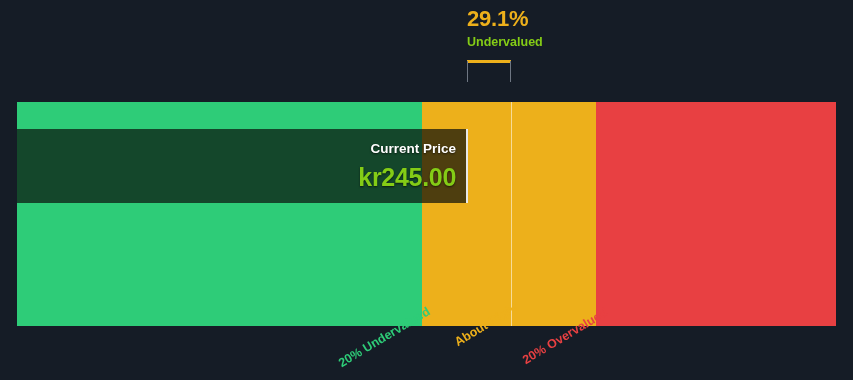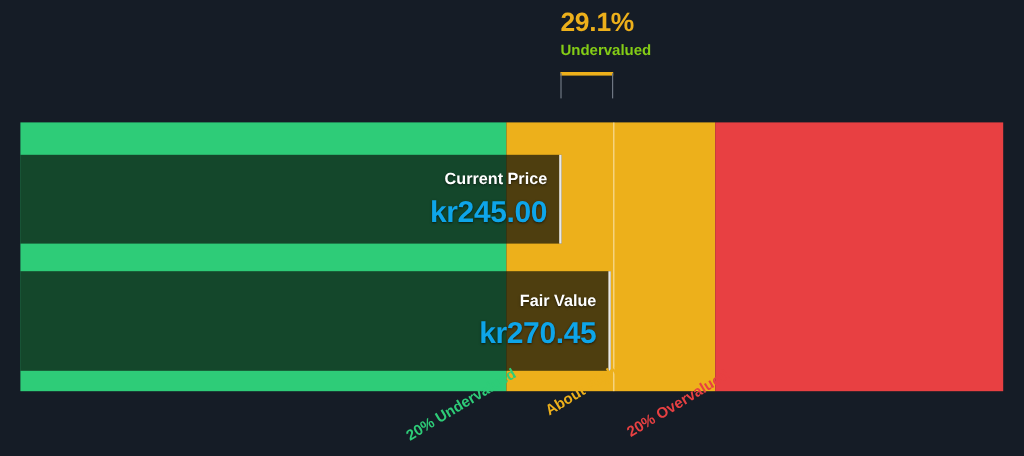--- a/index.html
+++ b/index.html
@@ -114,21 +114,21 @@
   }
   .bar-title {
     color: #ffffff;
     font-size: 13.5px;
     font-weight: bold;
     line-height: 1;
     margin-bottom: 9px;
     text-shadow: 0 1px 2px rgba(0,0,0,0.6);
   }
   .bar-value {
-    color: #0ea5e9;
+    color: #84cc16;
     font-size: 25px;
     font-weight: bold;
     line-height: 1;
     letter-spacing: -0.3px;
     text-shadow: 0 1px 2px rgba(0,0,0,0.6);
   }
 
   
   .axis-label {
     position: absolute;
@@ -160,22 +160,18 @@
   <div class="band" id="band-aboutright"></div>
   <div class="band" id="band-overvalued"></div>
 
   <div id="midline"></div>
 
   <div class="value-bar" id="bar-current-price">
     <span class="bar-title">Current Price</span>
     <span class="bar-value">kr245.00</span>
   </div>
 
-  <div class="value-bar" id="bar-fair-value">
-    <span class="bar-title">Fair Value</span>
-    <span class="bar-value">kr270.45</span>
-  </div>
 
 </div>
 
 <div class="axis-label" id="axis-undervalued">20% Undervalued</div>
 <div class="axis-label" id="axis-aboutright">About Right</div>
 <div class="axis-label" id="axis-overvalued">20% Overvalued</div>
 
 </body></html>

